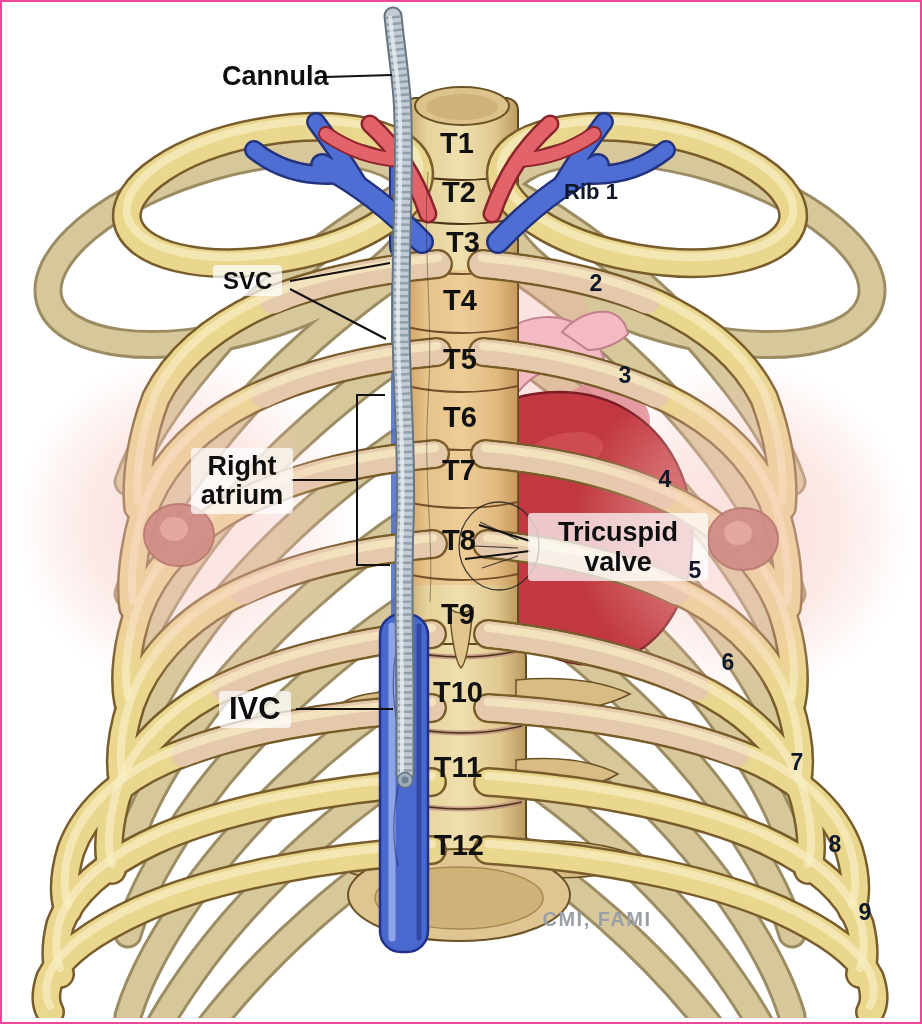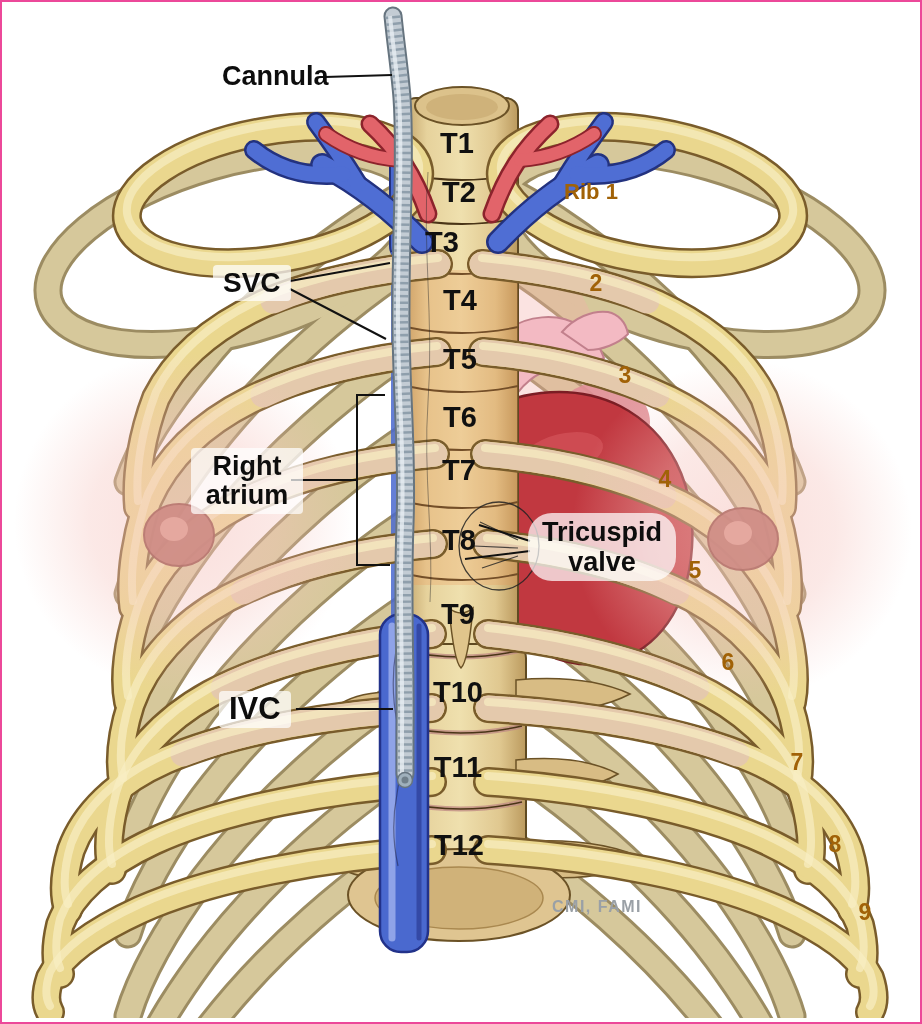--- a/index.html
+++ b/index.html
@@ -18,24 +18,24 @@
   .rfh{fill:none;stroke:#f8eec3;stroke-width:8;stroke-linecap:round;opacity:.7}
   .vo{fill:none;stroke:#23327f;stroke-linecap:round}
   .vf{fill:none;stroke:#4f6ed4;stroke-linecap:round}
   .ao{fill:none;stroke:#8c232c;stroke-linecap:round}
   .af{fill:none;stroke:#e2646a;stroke-linecap:round}
   .lead{fill:none;stroke:#111;stroke-width:2}
   
   .lbl{position:absolute;font-weight:700;color:#0d0d0d;line-height:1.06;white-space:nowrap;}
   .boxed{background:rgba(255,255,255,.72);border-radius:4px;}
   .vlbl{position:absolute;font-weight:700;font-size:29px;color:#101010;transform:translate(-50%,-50%);white-space:nowrap;}
-  .rnum{position:absolute;font-weight:700;font-size:23px;color:#a16207;transform:translate(-50%,-50%);white-space:nowrap;}
+  .rnum{position:absolute;font-weight:700;font-size:23px;color:#0f172a;transform:translate(-50%,-50%);white-space:nowrap;}
   .sig{position:absolute;left:520px;top:888px;width:150px;text-align:center;color:#9aa0a6;font-weight:700;}
   .sig-name{font-size:27px;letter-spacing:.5px;}
-  .sig-cred{font-size:16px;letter-spacing:1.5px;margin-top:8px;}
+  .sig-cred{font-size:20px;letter-spacing:1.5px;margin-top:18px;}
 </style>
 </head>
 <body>
 
 <div class="stage">
 
 <svg class="art" width="914" height="1016" viewBox="0 0 914 1016">
   <defs>
     <linearGradient id="boneg" x1="0" y1="0" x2="1" y2="0">
       <stop offset="0" stop-color="#c2a369"></stop>
@@ -316,29 +316,29 @@
     <path class="lead" d="M323,75 L390,73"></path>
     <path class="lead" d="M288,279 L388,261 M288,287 L384,337"></path>
     <path class="lead" d="M289,478 L355,478"></path>
     <path class="lead" d="M383,393 L355,393 L355,563 L388,563"></path>
     <path class="lead" d="M528,539 L477,523 M528,549 L463,557"></path>
     <path class="lead" d="M294,707 L391,707"></path>
   </g>
 </svg>
 
 <div class="lbl" style="left:220px;top:60px;font-size:27px;">Cannula</div>
-<div class="lbl boxed" style="left:211px;top:263px;font-size:28px;padding:3px 10px;">SVC</div>
-<div class="lbl boxed" style="left:189px;top:446px;width:112px;font-size:27px;line-height:29px;padding:4px 0;text-align:center;white-space:normal;">Right atrium</div>
-<div class="lbl boxed" style="left:526px;top:511px;width:148px;font-size:27px;line-height:30px;padding:4px 0;text-align:center;white-space:normal;border-radius:24px;">Tricuspid valve</div>
+<div class="lbl boxed" style="left:211px;top:263px;font-size:24px;padding:3px 10px;">SVC</div>
+<div class="lbl boxed" style="left:189px;top:446px;width:102px;font-size:27px;line-height:29px;padding:4px 0;text-align:center;white-space:normal;">Right atrium</div>
+<div class="lbl boxed" style="left:526px;top:511px;width:148px;font-size:27px;line-height:30px;padding:4px 16px;text-align:center;white-space:normal;">Tricuspid valve</div>
 <div class="lbl boxed" style="left:217px;top:689px;font-size:31px;padding:2px 10px;">IVC</div>
 <div class="rnum" style="left:589px;top:190px;font-size:22px;">Rib 1</div>
 
 <div class="vlbl" style="left:455px;top:141px;">T1</div>
 <div class="vlbl" style="left:457px;top:190px;">T2</div>
-<div class="vlbl" style="left:440px;top:240px;text-align:center;">T3</div>
+<div class="vlbl" style="left:461px;top:240px;text-align:center;">T3</div>
 <div class="vlbl" style="left:458px;top:298px;">T4</div>
 <div class="vlbl" style="left:458px;top:357px;">T5</div>
 <div class="vlbl" style="left:458px;top:415px;">T6</div>
 <div class="vlbl" style="left:457px;top:468px;">T7</div>
 <div class="vlbl" style="left:457px;top:538px;">T8</div>
 <div class="vlbl" style="left:456px;top:612px;">T9</div>
 <div class="vlbl" style="left:456px;top:690px;">T10</div>
 <div class="vlbl" style="left:456px;top:765px;">T11</div>
 <div class="vlbl" style="left:457px;top:843px;">T12</div>
 

